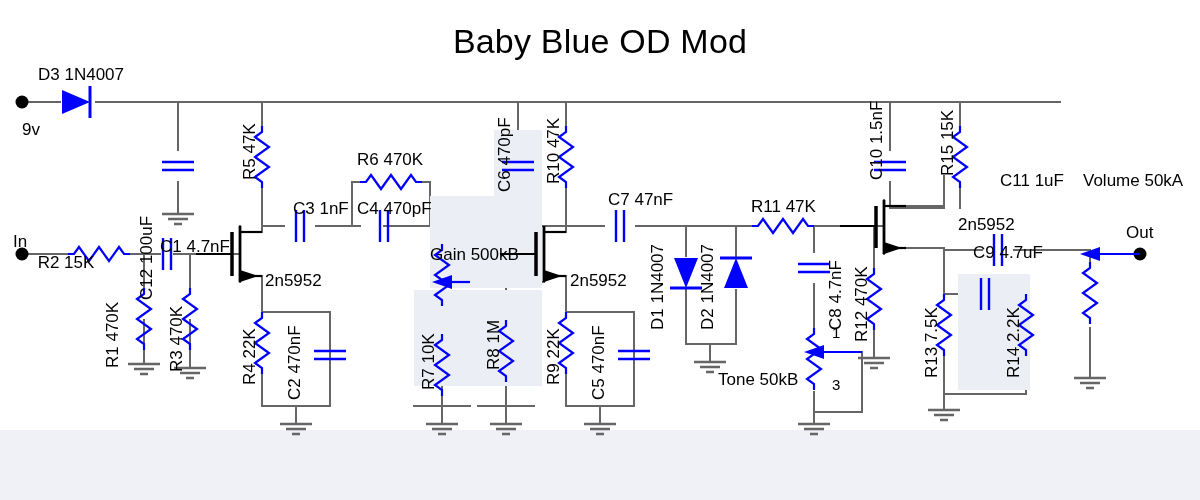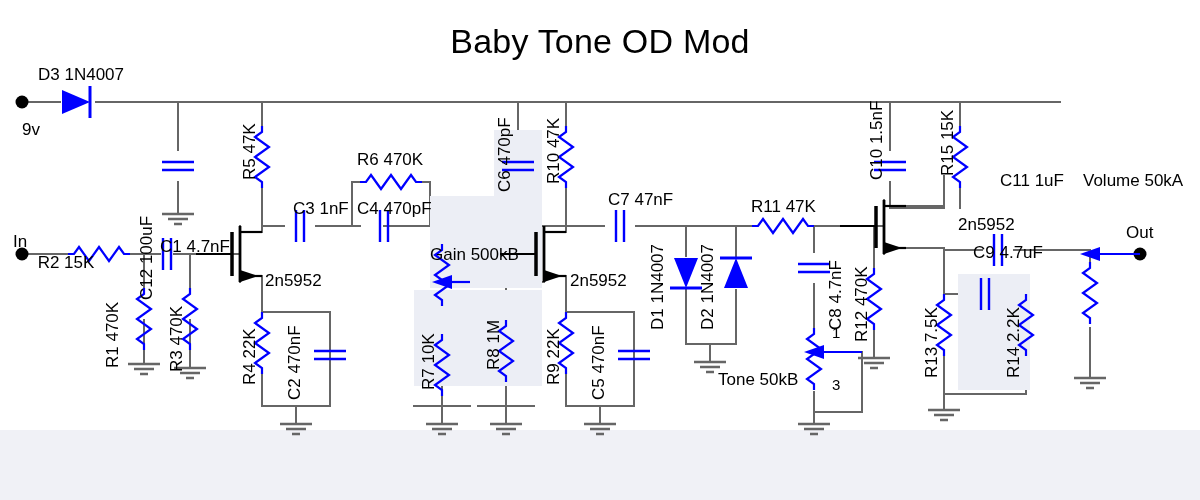--- a/index.html
+++ b/index.html
@@ -11,21 +11,21 @@
        font-size:34px;color:#000;letter-spacing:.2px;}
   text{font-family:"Liberation Sans",sans-serif;}
 </style>
 </head>
 <body>
 
 <div id="root">
 
   <div id="footer-strip"></div>
 
-  <div class="ttl">Baby Tone OD Mod</div>
+  <div class="ttl">Baby Blue OD Mod</div>
 
   <svg id="schematic" viewBox="0 0 1200 500">
     <defs>
       <g id="res-v">
         <path d="M0,0 L0,6 L-7,11 L7,21 L-7,31 L7,41 L-7,51 L0,56 L0,62" fill="none" stroke="#0000ff" stroke-width="2.2"></path>
       </g>
       <g id="res-h">
         <path d="M0,0 L6,0 L11,-7 L21,7 L31,-7 L41,7 L51,-7 L56,0 L62,0" fill="none" stroke="#0000ff" stroke-width="2.2"></path>
       </g>
       <g id="gnd">

